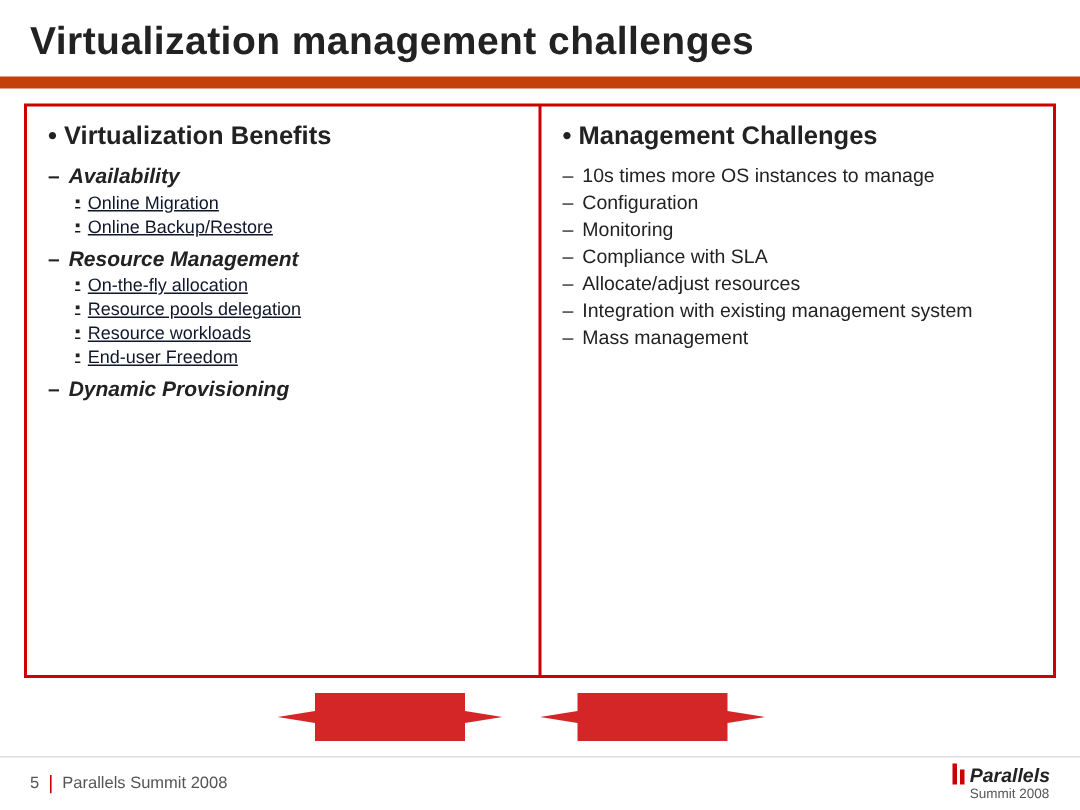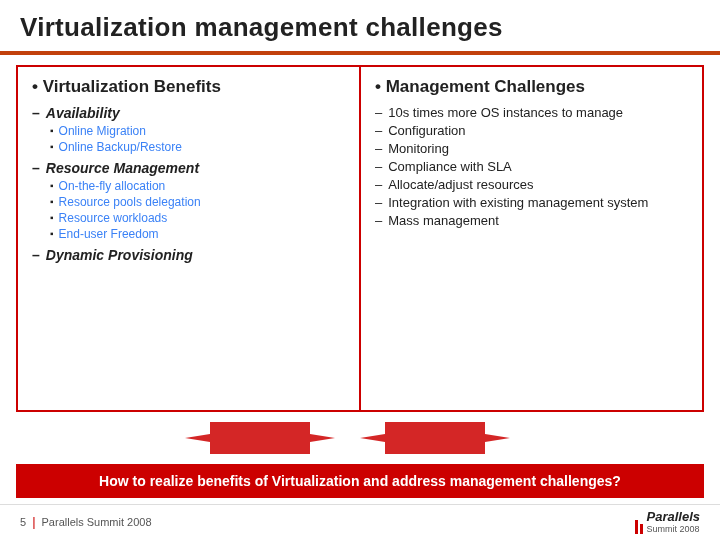--- a/index.html
+++ b/index.html
@@ -16,21 +16,21 @@
       height: 540px;
       background: #ffffff;
       display: flex;
       flex-direction: column;
     }
 
     
     .slide-header {
       background: #ffffff;
       padding: 12px 20px 8px 20px;
-      border-bottom: 4px solid #c2410c;
+      border-bottom: 8px solid #c2410c;
     }
     .slide-header h1 {
       font-size: 26px;
       font-weight: bold;
       color: #222222;
       letter-spacing: 0.3px;
     }
 
     
     .slide-content {
@@ -77,25 +77,26 @@
 
     .section-heading::before {
       content: '–';
       margin-right: 6px;
       color: #222222;
       font-style: normal;
     }
 
     .sub-item {
       font-size: 12px;
-      color: #3b82f6;
+      color: #0f172a;
       padding-left: 18px;
       margin: 2px 0;
       display: flex;
       align-items: flex-start;
+      text-decoration: underline;
     }
 
     .sub-item::before {
       content: '▪';
       margin-right: 5px;
       color: #222222;
       font-size: 10px;
       margin-top: 1px;
     }
 
@@ -155,21 +156,21 @@
       gap: 6px;
     }
 
     .footer-divider {
       color: #cc0000;
       font-size: 13px;
     }
 
     .footer-logo {
       display: flex;
-      align-items: flex-end;
+      align-items: flex-start;
       gap: 4px;
     }
 
     .footer-logo-icon {
       display: flex;
       gap: 2px;
     }
 
     .logo-bar {
       width: 3px;
@@ -270,23 +271,20 @@
 
   <div class="arrow-area">
     <svg width="420" height="40" viewBox="0 0 420 40">
 
       <polygon points="60,4 160,4 160,16 185,20 160,24 160,36 60,36 60,24 35,20 60,16" fill="#cc0000" opacity="0.85"></polygon>
 
       <polygon points="235,4 335,4 335,16 360,20 335,24 335,36 235,36 235,24 210,20 235,16" fill="#cc0000" opacity="0.85"></polygon>
     </svg>
   </div>
 
-  <div class="bottom-banner">
-    <p>How to realize benefits of Virtualization and address management challenges?</p>
-  </div>
 
   <div class="slide-footer">
     <div class="footer-left">
       <span>5</span>
       <span class="footer-divider">|</span>
       <span>Parallels Summit 2008</span>
     </div>
     <div class="footer-logo">
       <div class="footer-logo-icon">
         <div class="logo-bar logo-bar-1"></div>

